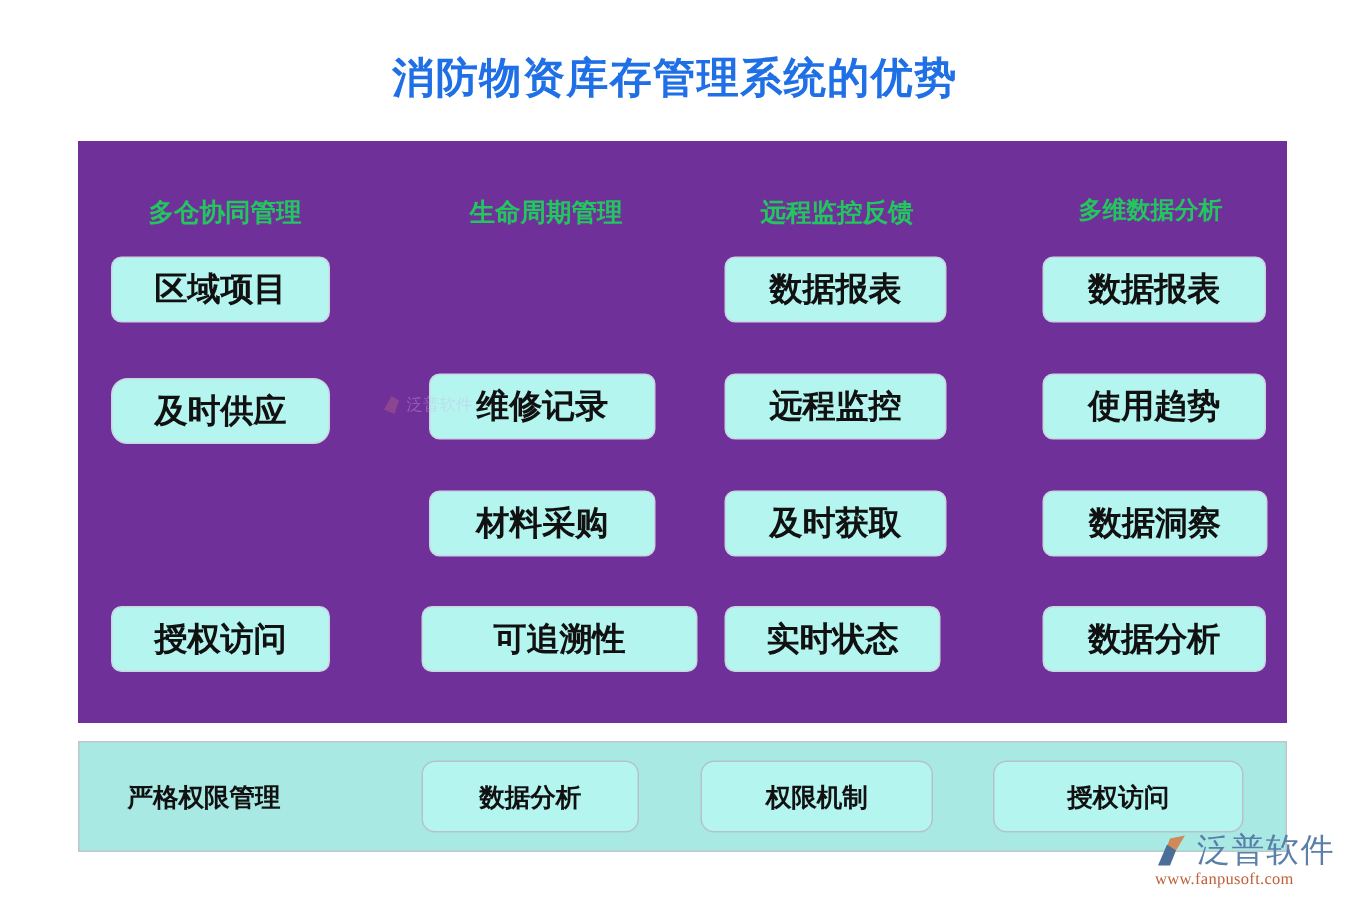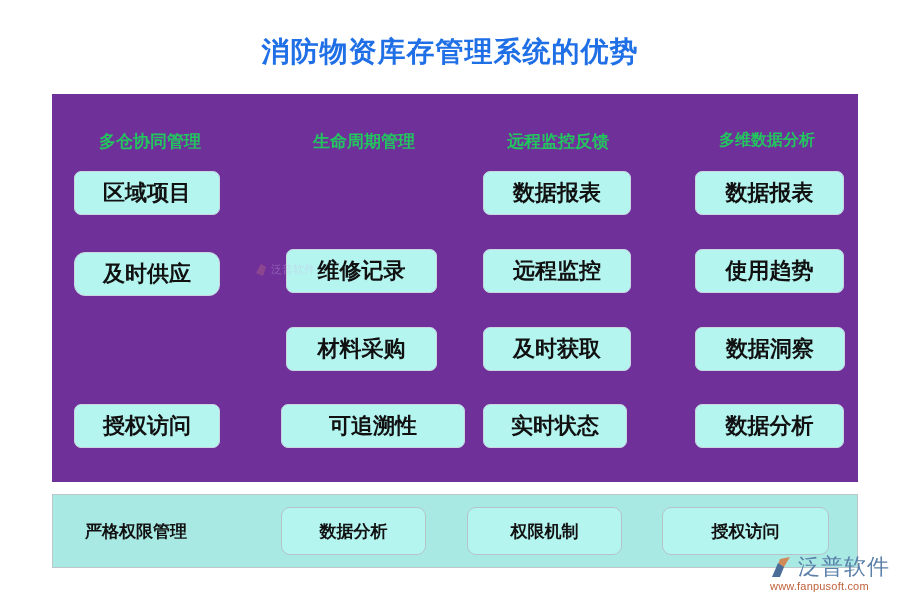--- a/index.html
+++ b/index.html
@@ -46,21 +46,21 @@
   .watermark-mid .wm-text { font-size:11px; color:#c9b4e0; }
   .logo {
     position:absolute; left:768px; top:552px; width:130px; height:46px;
   }
   .logo-text {
     position:absolute; left:30px; top:0px; font-size:22px; color:#5a7fa8; letter-spacing:1px;
     font-family:"DejaVu Sans",sans-serif;
   }
   .logo-url {
     position:absolute; left:2px; top:28px; font-size:11px; color:#c0603a;
-    font-family:Liberation Sans, sans-serif; letter-spacing:0.2px;
+    font-family:Liberation Serif, serif; letter-spacing:0.2px;
   }
   .logo-icon { position:absolute; left:2px; top:3px; }
 </style>
 </head>
 <body>
 
 <div class="title">消防物资库存管理系统的优势</div>
 
 <div class="panel">
 

